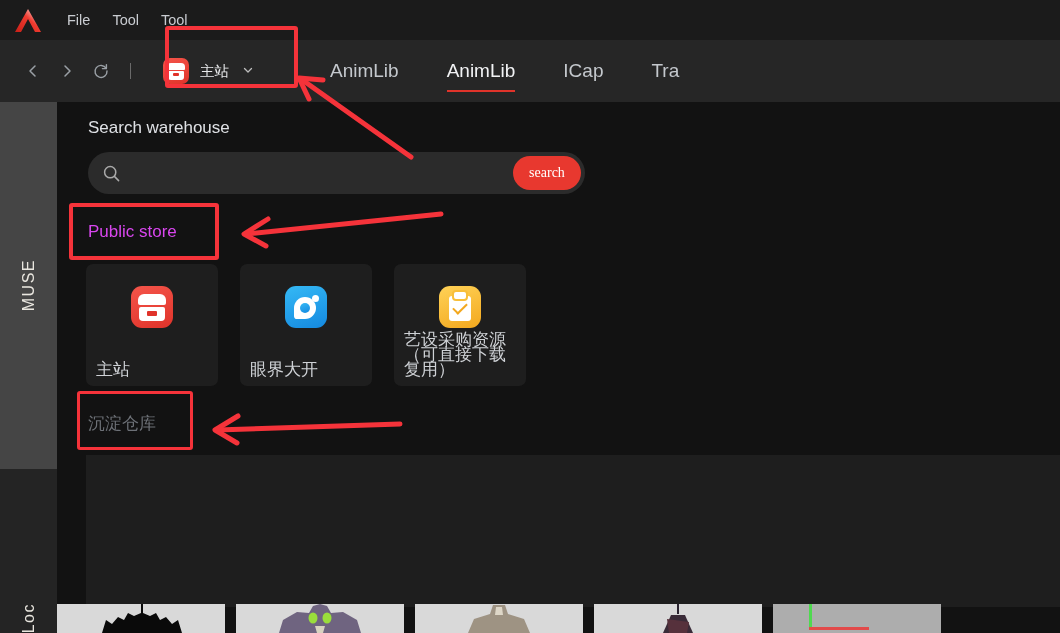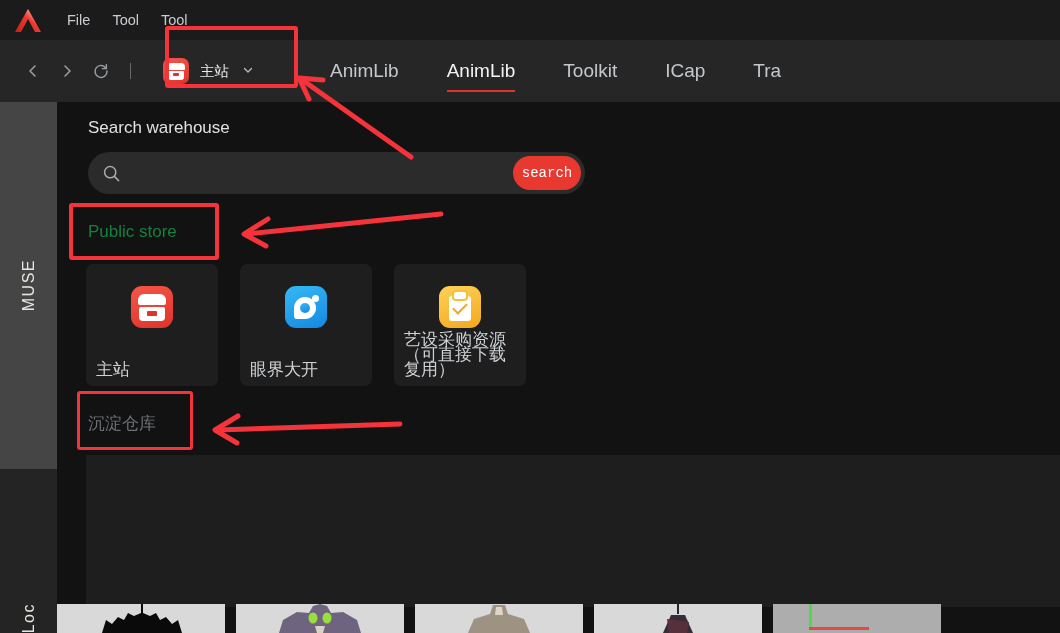--- a/index.html
+++ b/index.html
@@ -214,33 +214,33 @@
     padding: 0 10px;
   }
   .search-input::placeholder { color: #7b7b7b; }
   .search-btn {
     margin-right: 4px;
     width: 68px; height: 34px;
     border-radius: 17px;
     background: #e8382f;
     color: #fff;
     font-size: 14px;
-    font-family: Liberation Mono, monospace;
+    font-family: Liberation Serif, serif;
     border: none;
     cursor: default;
     display: flex;
     align-items: center;
     justify-content: center;
   }
 
   .group-heading {
     position: absolute;
     font-size: 17px;
   }
-  .group-heading.public { left: 31px; top: 120px; color: #15803d; text-align: right; }
+  .group-heading.public { left: 31px; top: 120px; color: #d946ef; text-align: right; }
   .group-heading.store  { left: 31px; top: 310px; color: #6d7177; }
 
   .cards {
     position: absolute;
     left: 29px; top: 162px;
     display: flex;
     gap: 22px;
   }
   .card {
     width: 132px; height: 122px;
@@ -418,21 +418,20 @@
       <span class="chev-down">
         <svg width="12" height="12" viewBox="0 0 12 12" fill="none" stroke="currentColor" stroke-width="1.3">
           <path d="M2.5 4.5 L6 8 L9.5 4.5" stroke-linecap="round" stroke-linejoin="round"></path>
         </svg>
       </span>
     </div>
 
     <div class="tabs">
       <div class="tab">AnimLib</div>
       <div class="tab active">AnimLib</div>
-      <div class="tab">Toolkit</div>
       <div class="tab">ICap</div>
       <div class="tab">Tra</div>
     </div>
   </div>
 
   <div class="rail">
     <div class="rail-seg muse">
       <span class="rail-label">MUSE</span>
     </div>
     <div class="rail-seg loc">

